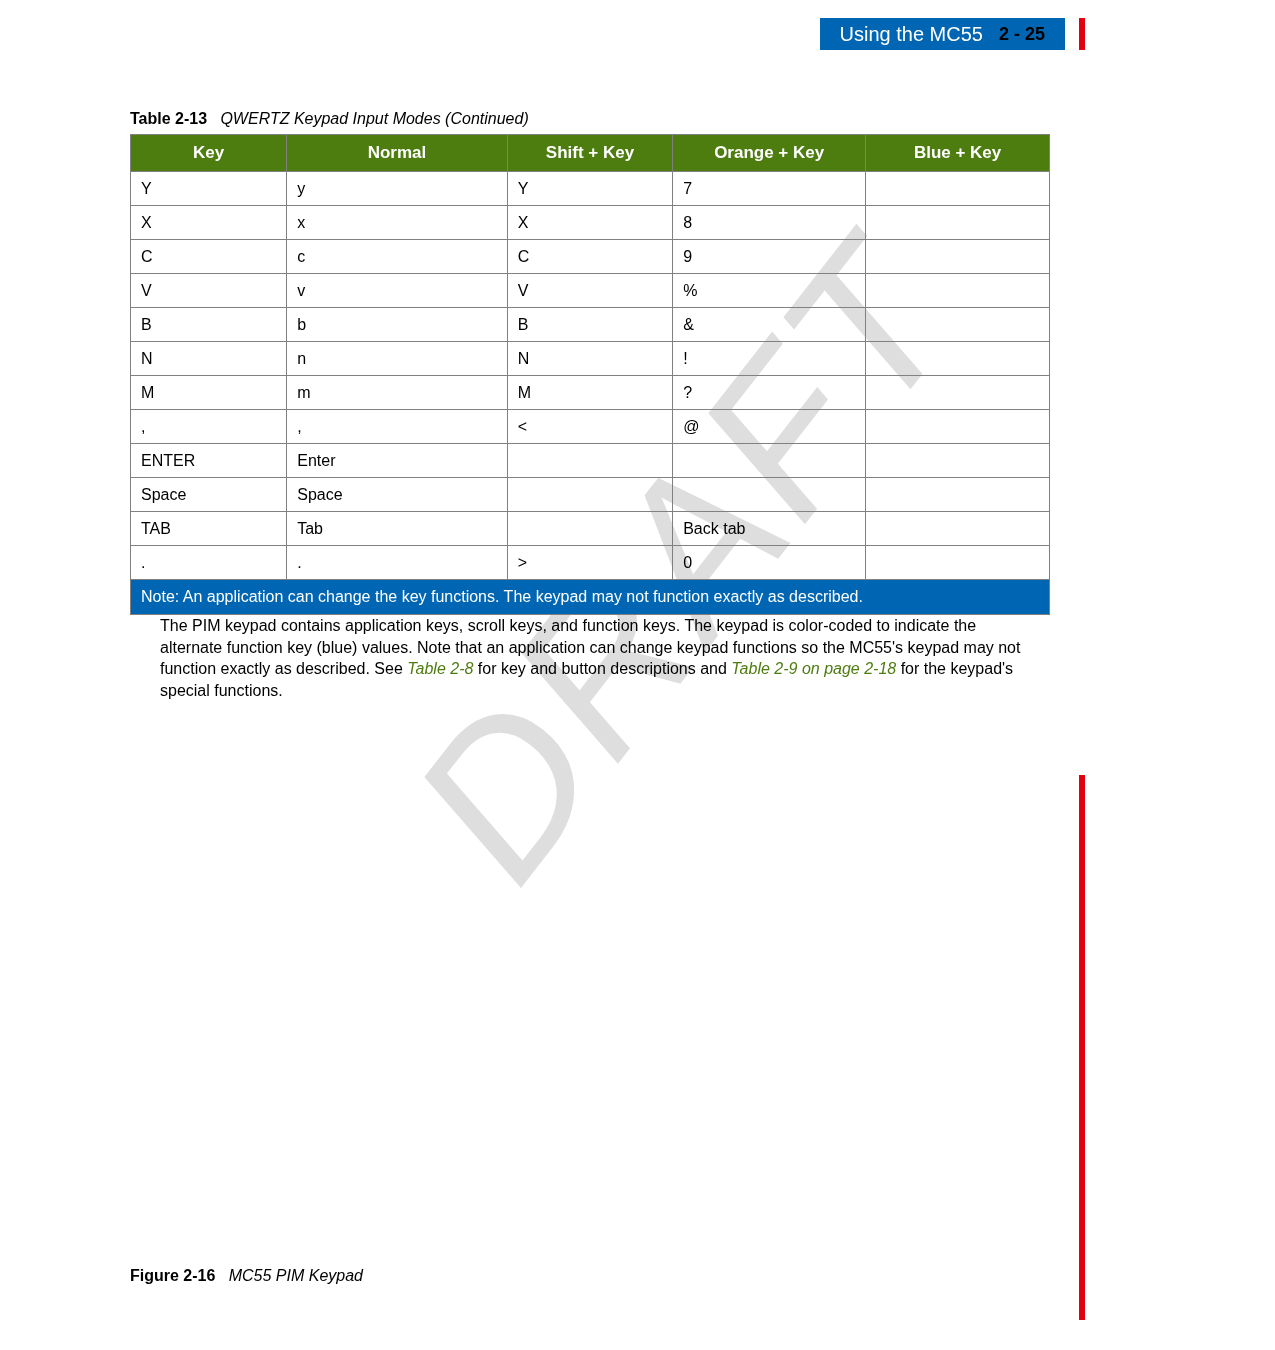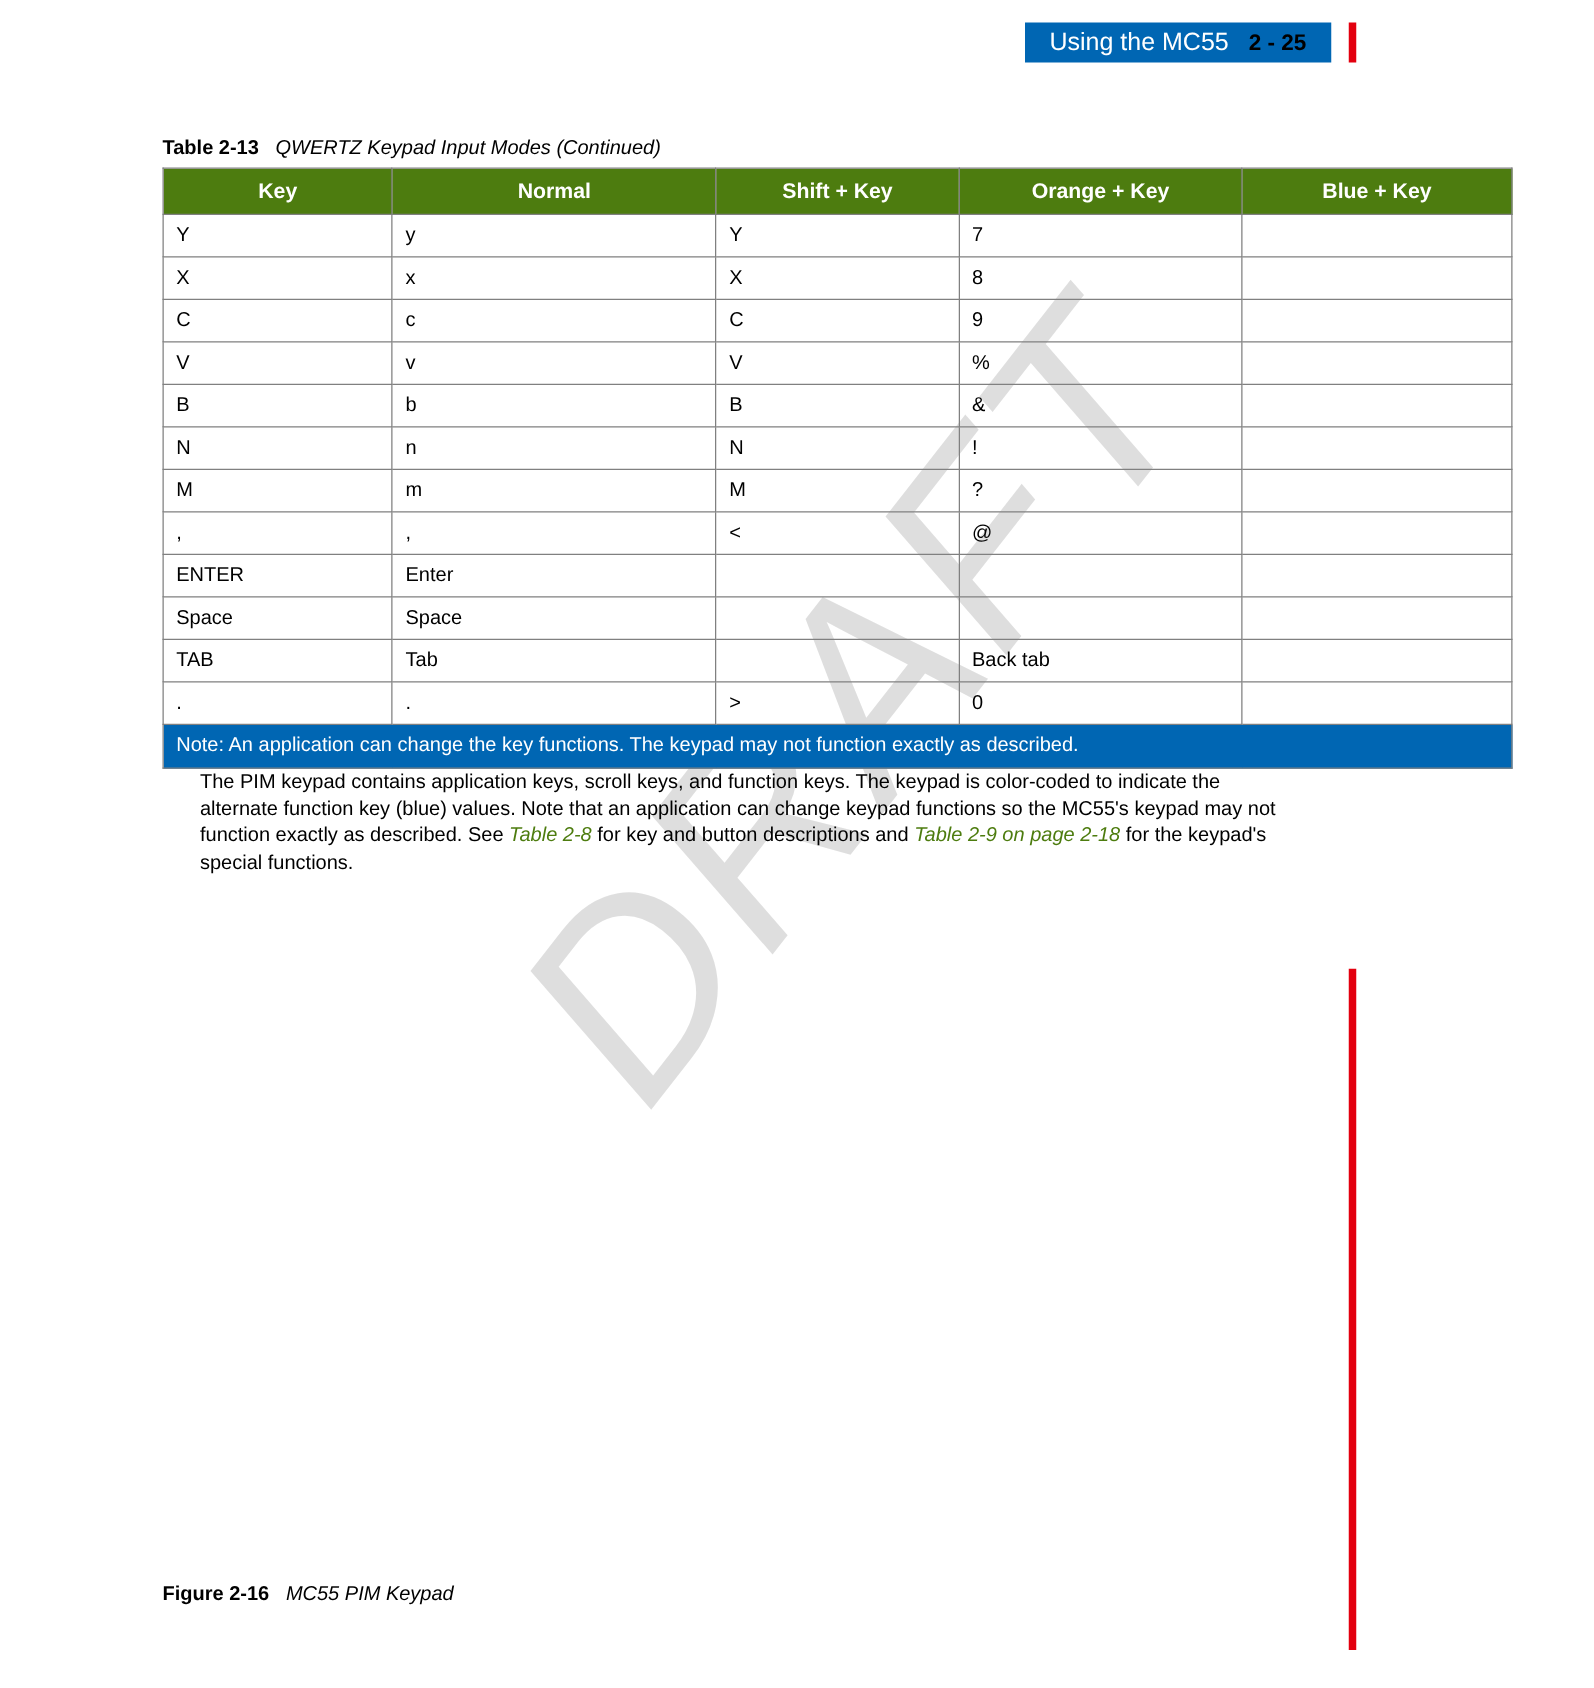--- a/index.html
+++ b/index.html
@@ -38,21 +38,21 @@
       top: 18px;
       width: 6px;
       background: #e3000f;
     }
     .right-red-stripe.top { height: 32px; }
     .right-red-stripe.long { top: 775px; height: 545px; }
     .content {
       position: absolute;
       top: 110px;
       left: 130px;
-      width: 1080px;
+      width: 920px;
     }
     .table-caption {
       font-size: 16px;
       margin-bottom: 6px;
     }
     .table-caption b { font-weight: bold; }
     .table-caption i { font-style: italic; }
     table.keypad {
       width: 100%;
       border-collapse: collapse;

